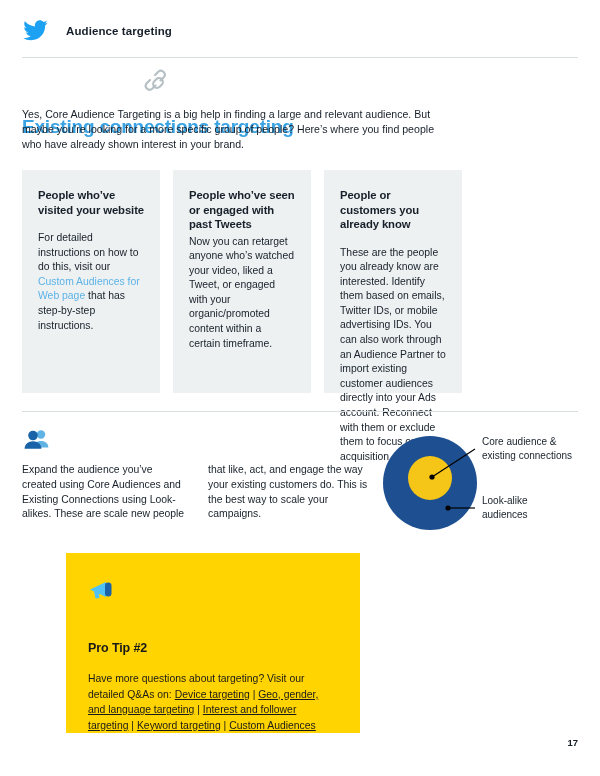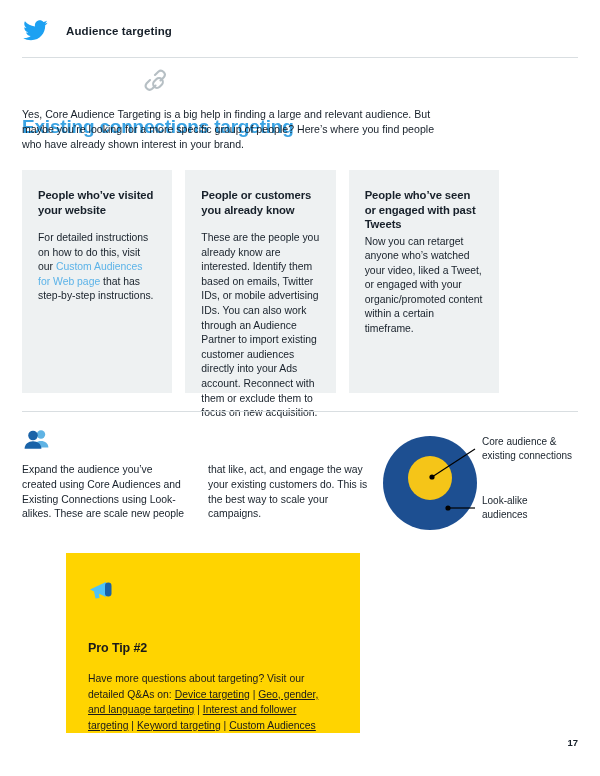--- a/index.html
+++ b/index.html
@@ -68,21 +68,21 @@
     width: 420px;
     font-size: 10.6px;
     line-height: 15.2px;
     color: #17202a;
   }
 
   
   .cards {
     position: absolute;
     left: 22px; top: 170px;
-    width: 477px;
+    width: 440px;
     height: 223px;
     display: flex;
     gap: 13px;
   }
   .card {
     flex: 1;
     background: #eef1f2;
     padding: 18px 16px 16px 16px;
   }
   .card-title {
@@ -198,27 +198,27 @@
   <p class="intro">Yes, Core Audience Targeting is a big help in finding a large and relevant audience. But maybe you’re looking for a more specific group of people? Here’s where you find people who have already shown interest in your brand.</p>
 
   <div class="cards">
 
     <div class="card">
       <div class="card-title">People who’ve visited your website</div>
       <div class="card-body para2"><span>For detailed instructions on how to do this, visit our </span><span class="inline-link">Custom Audiences for Web page</span><span> that has step-by-step instructions.</span></div>
     </div>
 
     <div class="card">
+      <div class="card-title">People who’ve seen or engaged with past Tweets</div>
+      <div class="card-body tight-top">Now you can retarget anyone who’s watched your video, liked a Tweet, or engaged with your organic/promoted content within a certain timeframe.</div>
+    </div>
+
+    <div class="card">
       <div class="card-title">People or customers you already know</div>
       <div class="card-body gap-top">These are the people you already know are interested. Identify them based on emails, Twitter IDs, or mobile advertising IDs. You can also work through an Audience Partner to import existing customer audiences directly into your Ads account. Reconnect with them or exclude them to focus on new acquisition.</div>
-    </div>
-
-    <div class="card">
-      <div class="card-title">People who’ve seen or engaged with past Tweets</div>
-      <div class="card-body tight-top">Now you can retarget anyone who’s watched your video, liked a Tweet, or engaged with your organic/promoted content within a certain timeframe.</div>
     </div>
 
   </div>
 
   <div class="rule rule-mid"></div>
 
   <div class="section-head head-lookalike">
     <span>
       <svg class="sec-icon" viewBox="0 0 30 30" xmlns="http://www.w3.org/2000/svg">
         <circle cx="19" cy="9.5" r="4.2" fill="#5fb3e4"></circle>

